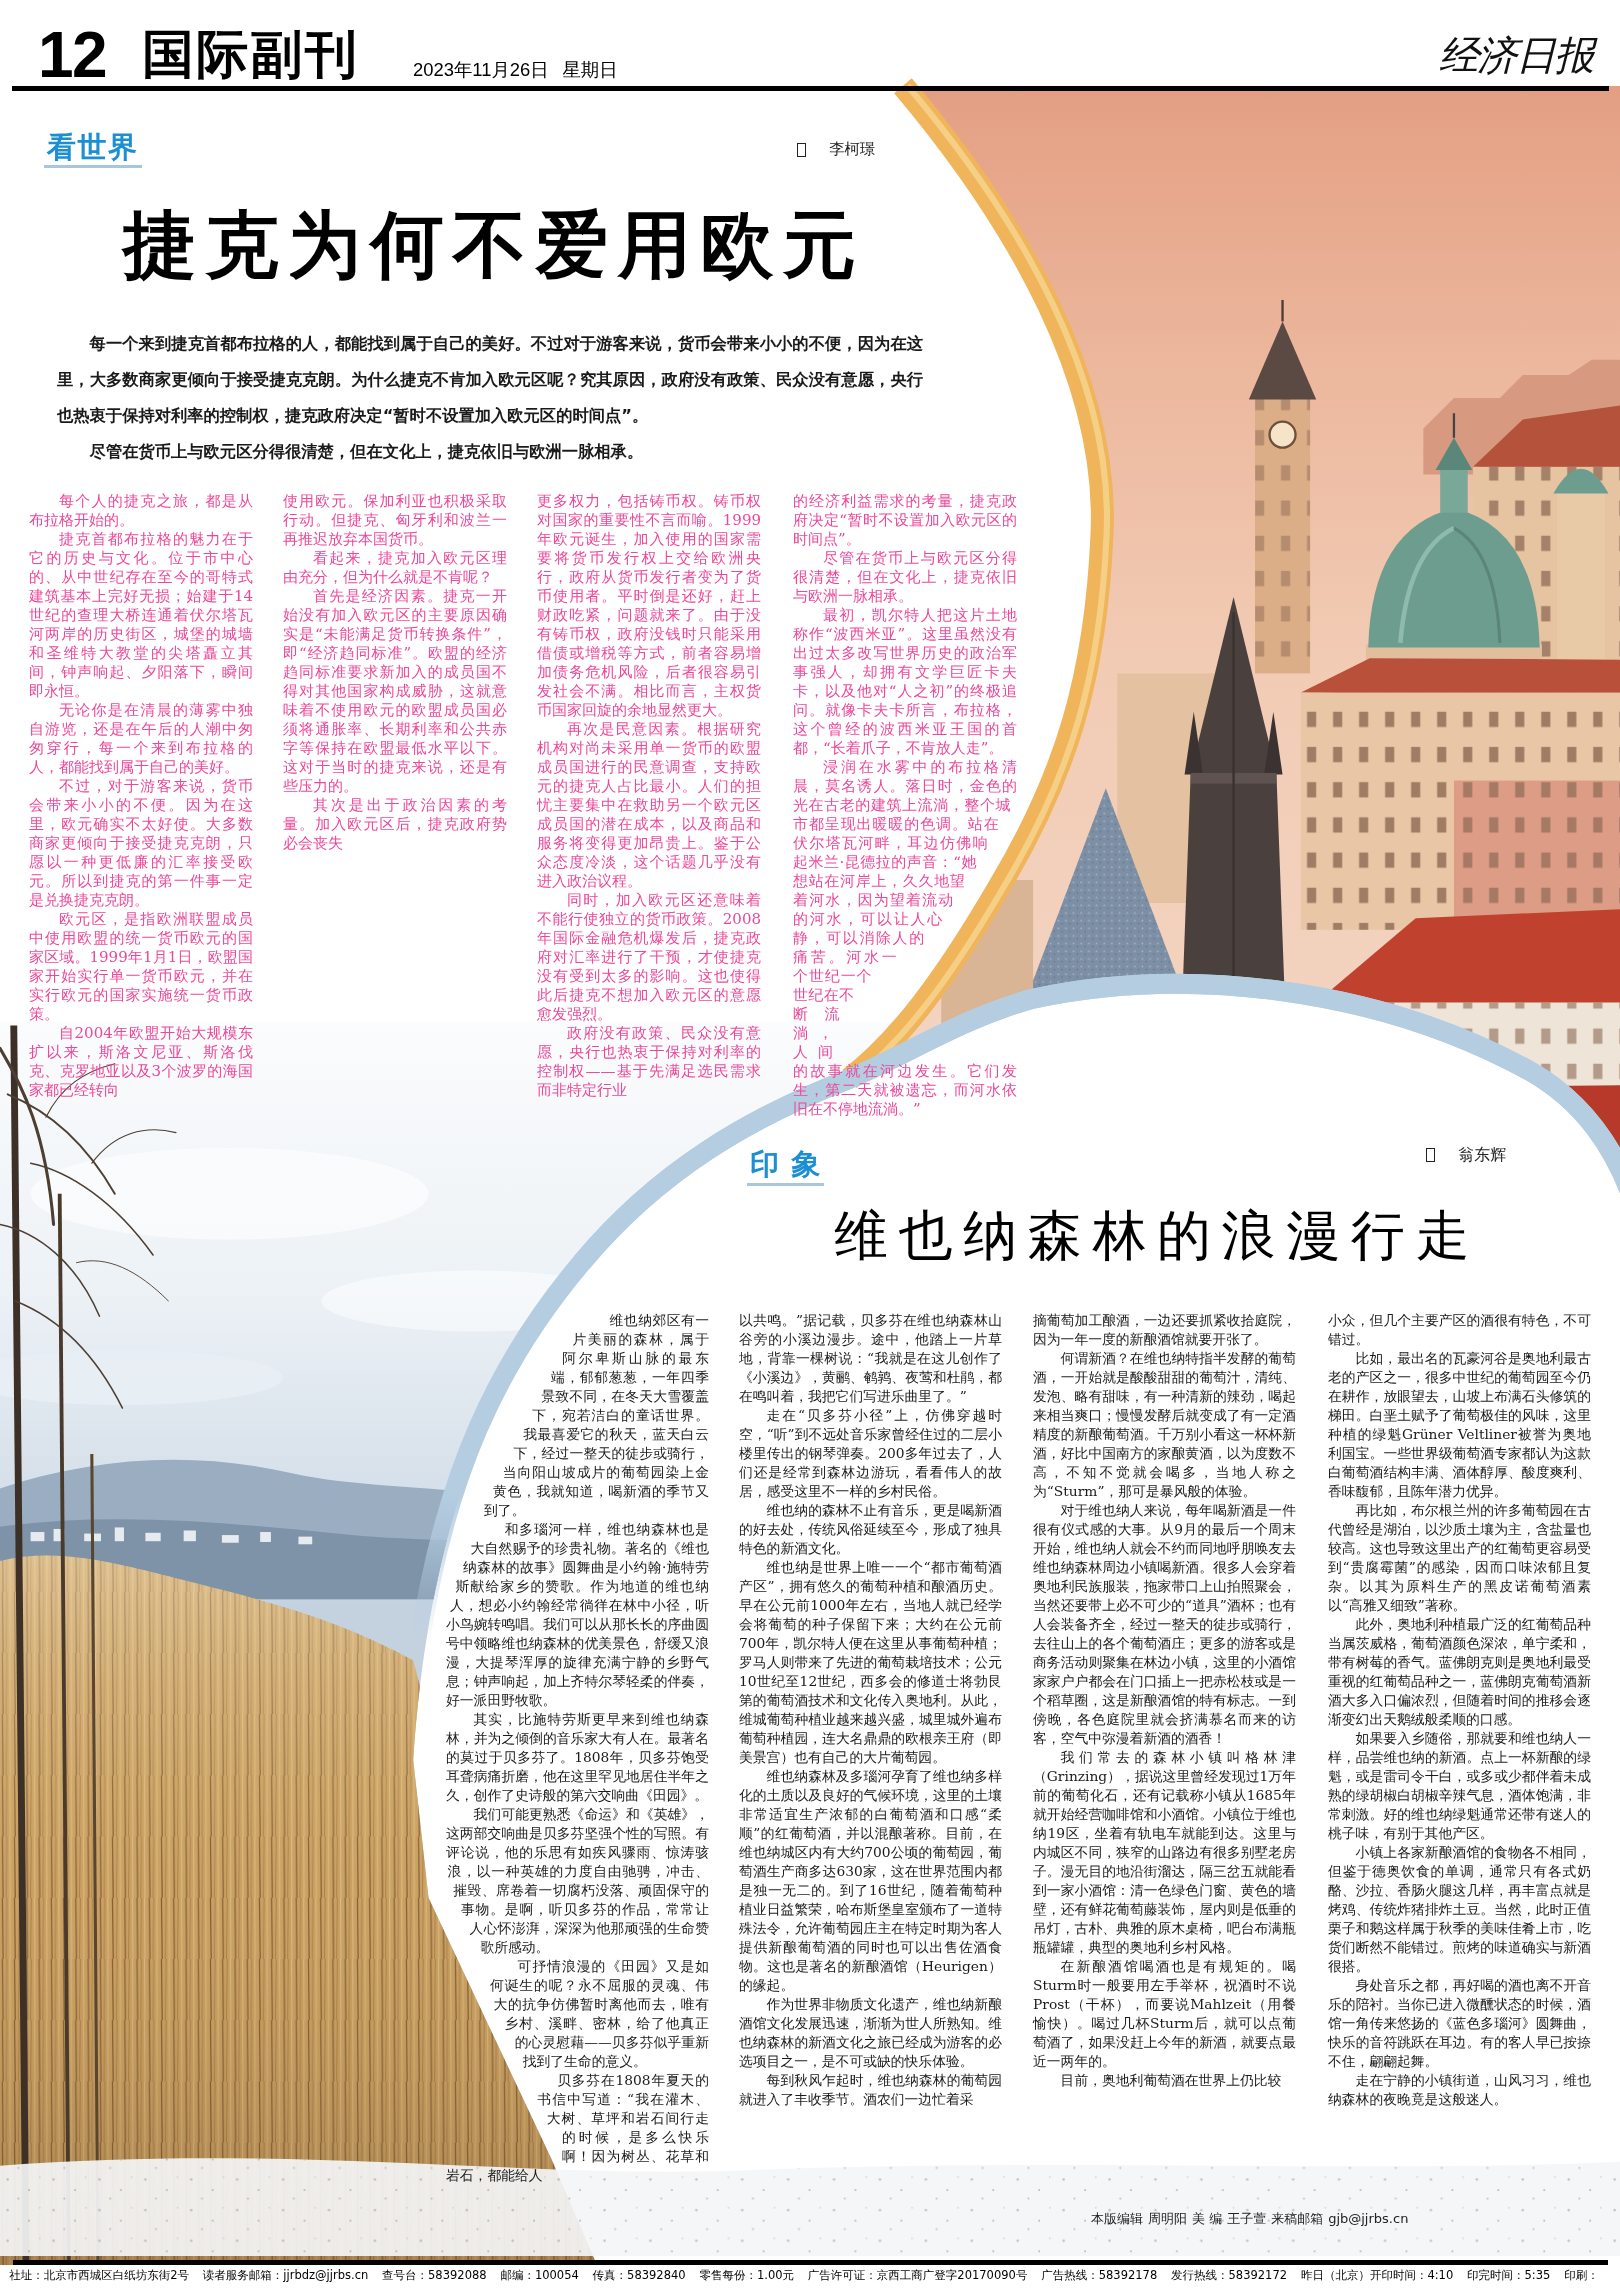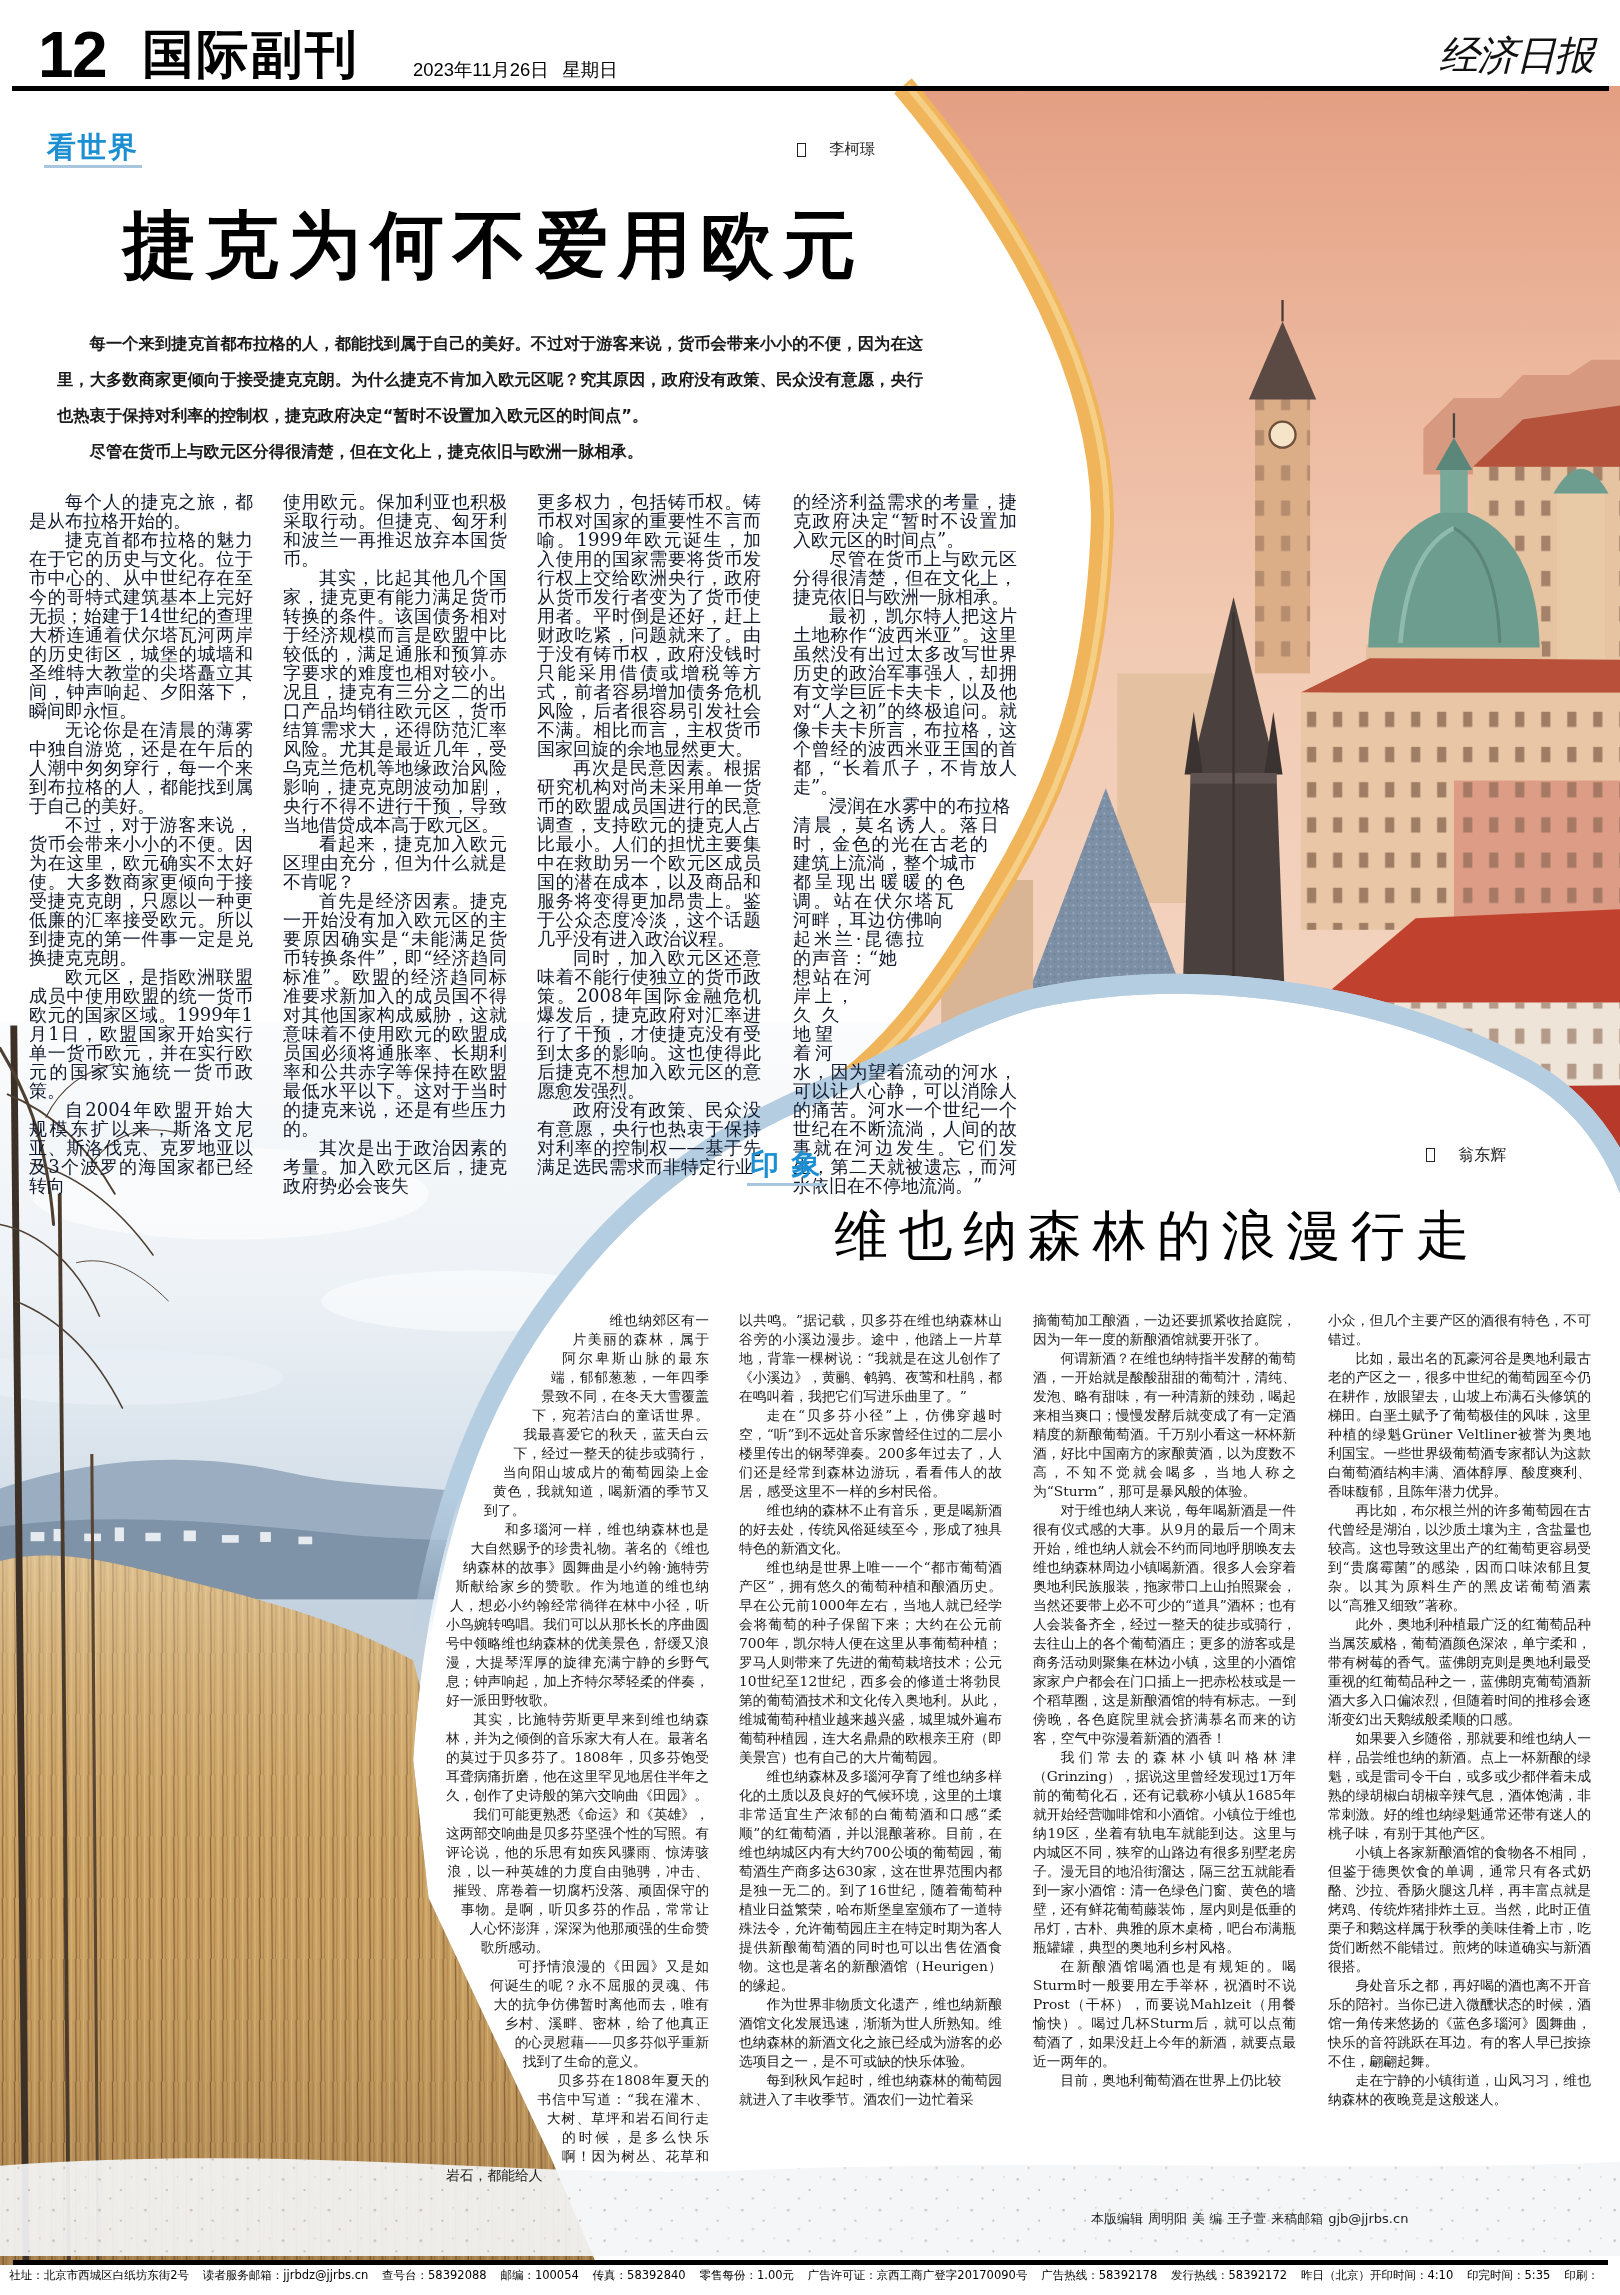--- a/index.html
+++ b/index.html
@@ -71,21 +71,21 @@
     font-weight: bold; font-size: 16.3px; line-height: 36px; text-align: justify; color: #1a1a1a;
   }
   .intro p { margin: 0; text-indent: 2em; }
 
   
   .col { position: absolute; text-align: justify; }
   .col p { margin: 0; text-indent: 2em; }
   .col p.cont { text-indent: 0; }
   .a1 {
     top: 492px; width: 224px; height: 566px; font-family: "DejaVu Serif", serif;
-    font-size: 18px; line-height: 19px; color: #0f172a;
+    font-size: 15px; line-height: 19px; color: #ec4899;
   }
   .a2 {
     top: 1311px; width: 263px; height: 850px; font-family: "DejaVu Serif", serif;
     font-size: 13.8px; line-height: 19px; color: #1a1a1a;
   }
   .a1c1 { left: 29px; } .a1c2 { left: 283px; } .a1c3 { left: 537px; } .a1c4 { left: 793px; }
   .a2c1 { left: 446px; } .a2c2 { left: 739px; } .a2c3 { left: 1033px; } .a2c4 { left: 1328px; }
 
   .wrap-a1c4 {
     float: right; width: 184px; height: 566px;
@@ -283,21 +283,20 @@
   <div class="col a1 a1c1">
     <p>每个人的捷克之旅，都是从布拉格开始的。</p>
     <p>捷克首都布拉格的魅力在于它的历史与文化。位于市中心的、从中世纪存在至今的哥特式建筑基本上完好无损；始建于14世纪的查理大桥连通着伏尔塔瓦河两岸的历史街区，城堡的城墙和圣维特大教堂的尖塔矗立其间，钟声响起、夕阳落下，瞬间即永恒。</p>
     <p>无论你是在清晨的薄雾中独自游览，还是在午后的人潮中匆匆穿行，每一个来到布拉格的人，都能找到属于自己的美好。</p>
     <p>不过，对于游客来说，货币会带来小小的不便。因为在这里，欧元确实不太好使。大多数商家更倾向于接受捷克克朗，只愿以一种更低廉的汇率接受欧元。所以到捷克的第一件事一定是兑换捷克克朗。</p>
     <p>欧元区，是指欧洲联盟成员中使用欧盟的统一货币欧元的国家区域。1999年1月1日，欧盟国家开始实行单一货币欧元，并在实行欧元的国家实施统一货币政策。</p>
     <p>自2004年欧盟开始大规模东扩以来，斯洛文尼亚、斯洛伐克、克罗地亚以及3个波罗的海国家都已经转向</p>
   </div>
   <div class="col a1 a1c2">
     <p class="cont">使用欧元。保加利亚也积极采取行动。但捷克、匈牙利和波兰一再推迟放弃本国货币。</p>
-    <p>其实，比起其他几个国家，捷克更有能力满足货币转换的条件。该国债务相对于经济规模而言是欧盟中比较低的，满足通胀和预算赤字要求的难度也相对较小。况且，捷克有三分之二的出口产品均销往欧元区，货币结算需求大，还得防范汇率风险。尤其是最近几年，受乌克兰危机等地缘政治风险影响，捷克克朗波动加剧，央行不得不进行干预，导致当地借贷成本高于欧元区。</p>
     <p>看起来，捷克加入欧元区理由充分，但为什么就是不肯呢？</p>
     <p>首先是经济因素。捷克一开始没有加入欧元区的主要原因确实是“未能满足货币转换条件”，即“经济趋同标准”。欧盟的经济趋同标准要求新加入的成员国不得对其他国家构成威胁，这就意味着不使用欧元的欧盟成员国必须将通胀率、长期利率和公共赤字等保持在欧盟最低水平以下。这对于当时的捷克来说，还是有些压力的。</p>
     <p>其次是出于政治因素的考量。加入欧元区后，捷克政府势必会丧失</p>
   </div>
   <div class="col a1 a1c3">
     <p class="cont">更多权力，包括铸币权。铸币权对国家的重要性不言而喻。1999年欧元诞生，加入使用的国家需要将货币发行权上交给欧洲央行，政府从货币发行者变为了货币使用者。平时倒是还好，赶上财政吃紧，问题就来了。由于没有铸币权，政府没钱时只能采用借债或增税等方式，前者容易增加债务危机风险，后者很容易引发社会不满。相比而言，主权货币国家回旋的余地显然更大。</p>
     <p>再次是民意因素。根据研究机构对尚未采用单一货币的欧盟成员国进行的民意调查，支持欧元的捷克人占比最小。人们的担忧主要集中在救助另一个欧元区成员国的潜在成本，以及商品和服务将变得更加昂贵上。鉴于公众态度冷淡，这个话题几乎没有进入政治议程。</p>
     <p>同时，加入欧元区还意味着不能行使独立的货币政策。2008年国际金融危机爆发后，捷克政府对汇率进行了干预，才使捷克没有受到太多的影响。这也使得此后捷克不想加入欧元区的意愿愈发强烈。</p>
     <p>政府没有政策、民众没有意愿，央行也热衷于保持对利率的控制权——基于先满足选民需求而非特定行业</p>
   </div>

